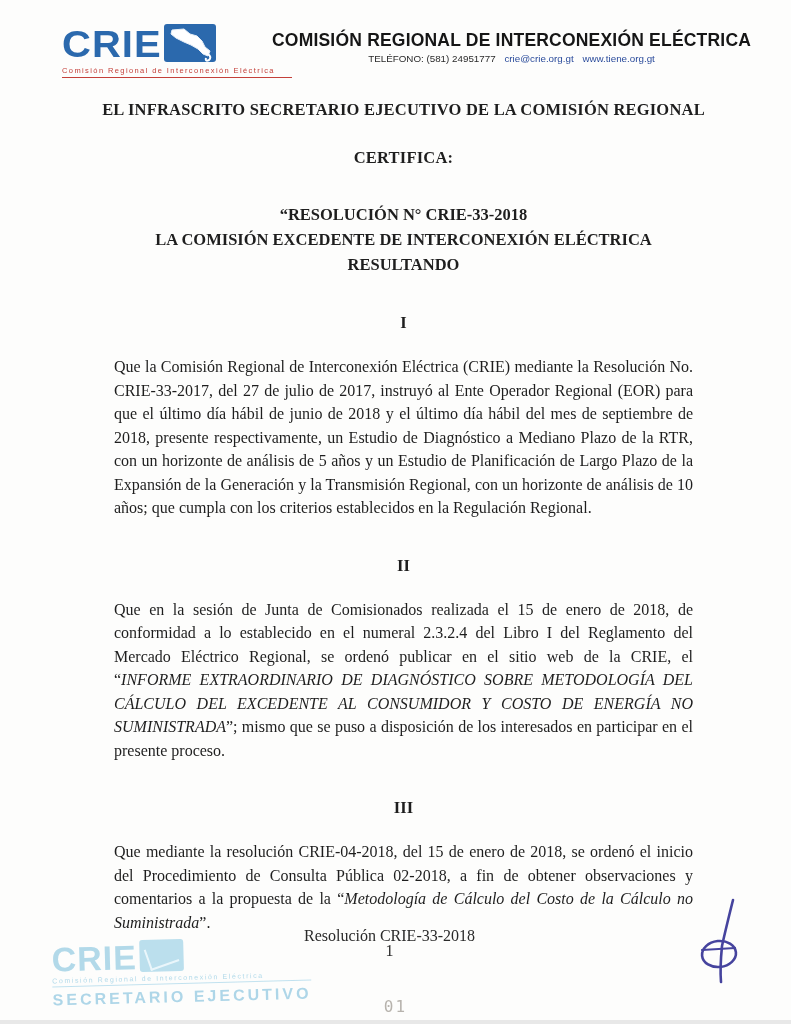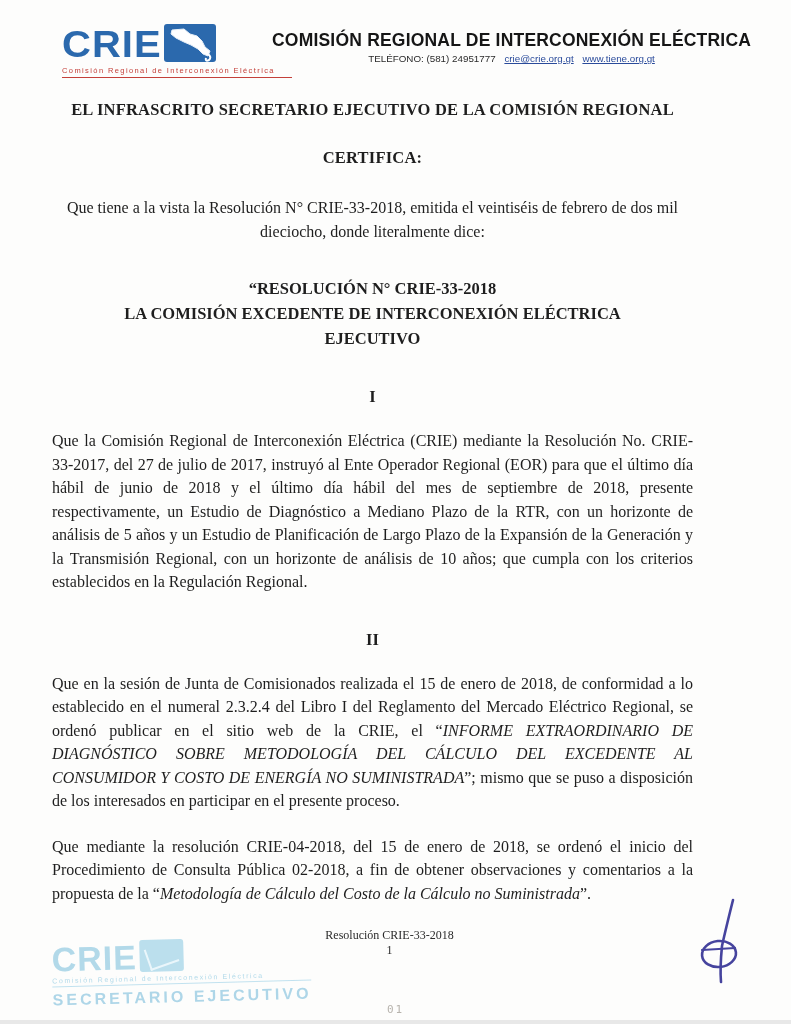--- a/index.html
+++ b/index.html
@@ -70,27 +70,26 @@
     white-space: nowrap;
   }
   .contact-line {
     margin-top: 2px;
     font-size: 9.8px;
     color: #2a2a2a;
     white-space: nowrap;
   }
   .contact-line .link {
     color: #2a4b9b;
-    text-decoration: underline;
     margin-left: 6px;
     cursor: pointer;
   }
 
   
-  .doc-body { padding: 0 98px 0 52px; }
+  .doc-body { padding: 0 98px 0 114px; }
   .cert-title {
     margin: 20px -14px 0 -14px;
     text-align: center;
     font-weight: 700;
     font-size: 16.5px;
     line-height: 24px;
     letter-spacing: 0.2px;
   }
   .intro {
     margin: 26px auto 0 auto;
@@ -119,31 +118,31 @@
     line-height: 23.5px;
   }
   .para em { font-style: italic; }
 
   
   .doc-footer {
     position: absolute;
     left: 0; right: 12px;
     bottom: 62px;
     text-align: center;
-    font-size: 12px;
+    font-size: 16px;
     line-height: 15px;
     color: #2a2a2a;
   }
   .scan-number {
     position: absolute;
     left: 0; right: 0;
     bottom: 4px;
     text-align: center;
     font-family: "DejaVu Sans Mono", monospace;
-    font-size: 11px;
+    font-size: 16px;
     color: #b7b3ad;
     letter-spacing: 2px;
   }
 
   
   .stamp {
     position: absolute;
     left: 52px; bottom: 14px;
     color: #a6d2e6;
     transform: rotate(-1.5deg);
@@ -228,34 +227,34 @@
   </header>
 
   <main class="doc-body">
 
     <h1 class="cert-title">
       <span>EL INFRASCRITO SECRETARIO EJECUTIVO DE LA COMISIÓN REGIONAL</span><br>
       <br>
       <span>CERTIFICA:</span>
     </h1>
 
-    <p class="intro">Que tiene a la vista la Resolución N° CRIE-33-2018, emitida el veintiséis de febrero de dos mil dieciocho, donde literalmente dice:</p>
 
     <h2 class="res-heading">
       <span>“RESOLUCIÓN N° CRIE-33-2018</span><br>
       <span>LA COMISIÓN EXCEDENTE DE INTERCONEXIÓN ELÉCTRICA</span><br>
-      <span>EJECUTIVO</span>
+      <span>RESULTANDO</span>
     </h2>
 
     <div class="numeral">I</div>
     <p class="para"><span>Que la Comisión Regional de Interconexión Eléctrica (CRIE) mediante la Resolución No. CRIE-33-2017, del 27 de julio de 2017, instruyó al Ente Operador Regional (EOR) para que el último día hábil de junio de 2018 y el último día hábil del mes de septiembre de 2018, presente respectivamente, un Estudio de Diagnóstico a Mediano Plazo de la RTR, con un horizonte de análisis de 5 años y un Estudio de Planificación de Largo Plazo de la Expansión de la Generación y la Transmisión Regional, con un horizonte de análisis de 10 años; que cumpla con los criterios establecidos en la Regulación Regional.</span><em></em><span></span></p>
 
     <div class="numeral">II</div>
     <p class="para"><span>Que en la sesión de Junta de Comisionados realizada el 15 de enero de 2018, de conformidad a lo establecido en el numeral 2.3.2.4 del  Libro I del Reglamento del Mercado Eléctrico Regional, se ordenó publicar en el sitio web de la CRIE, el “</span><em>INFORME EXTRAORDINARIO DE DIAGNÓSTICO SOBRE METODOLOGÍA DEL CÁLCULO DEL EXCEDENTE AL CONSUMIDOR Y COSTO DE ENERGÍA NO SUMINISTRADA</em><span>”; mismo que se puso a disposición de los interesados en participar en el presente proceso.</span></p>
 
+    <div class="numeral">III</div>
     <p class="para"><span>Que mediante la resolución CRIE-04-2018, del 15 de enero de 2018, se ordenó el inicio del Procedimiento de Consulta Pública 02-2018, a fin de obtener observaciones y comentarios a la propuesta de la “</span><em>Metodología de Cálculo del Costo de la Cálculo no Suministrada</em><span>”.</span></p>
 
 
   </main>
 
   <div class="doc-footer">
     <div>Resolución CRIE-33-2018</div>
     <div>1</div>
   </div>
 

